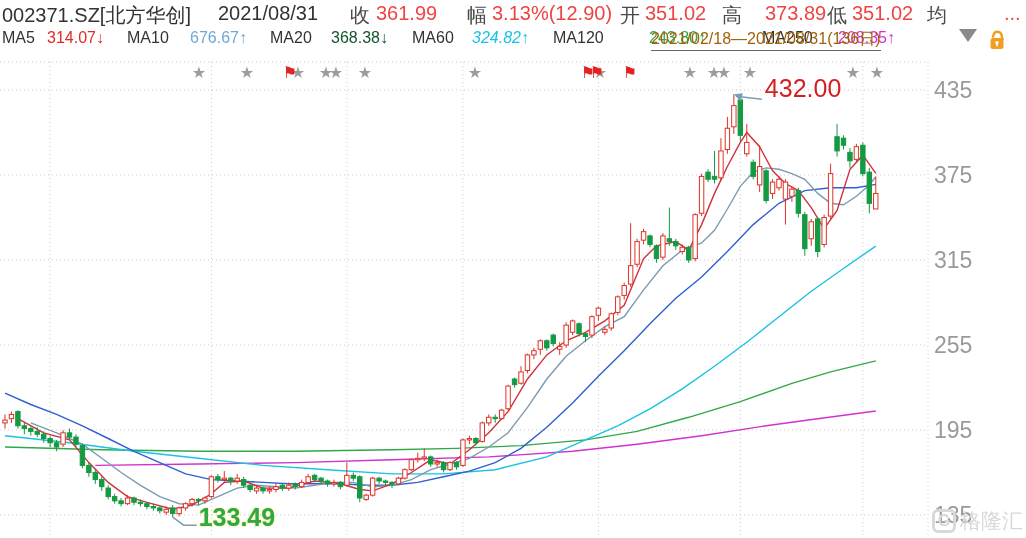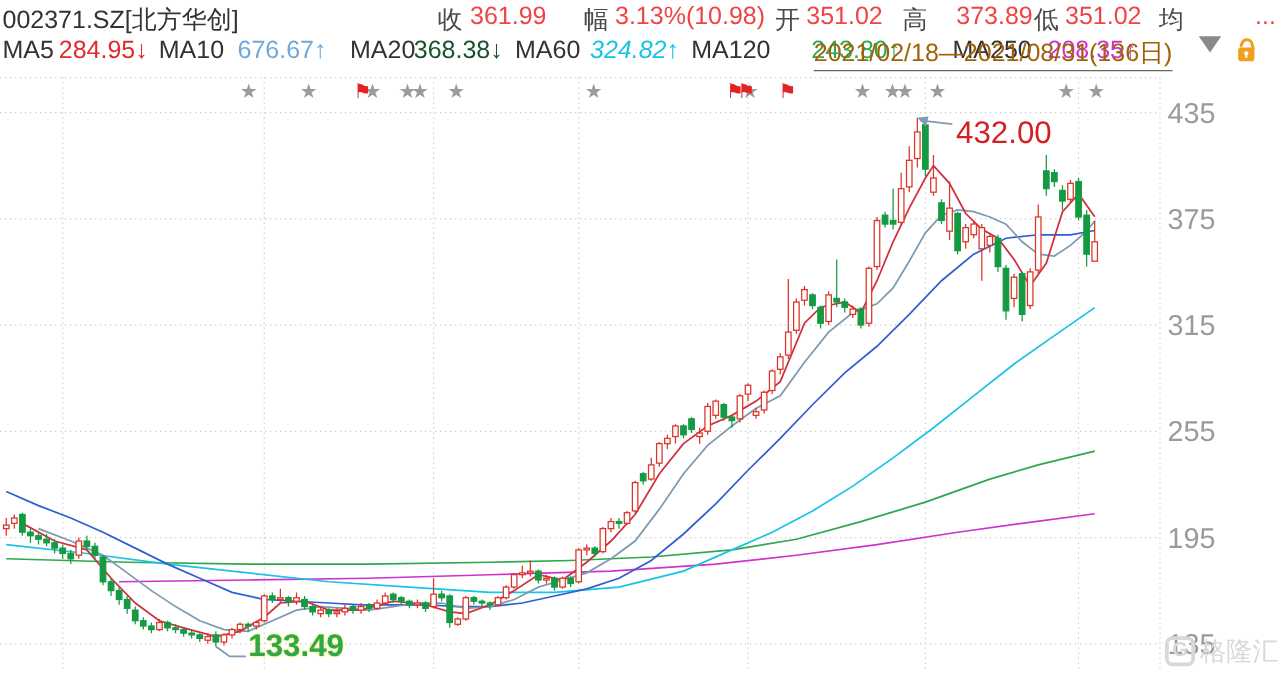--- a/index.html
+++ b/index.html
@@ -2,21 +2,21 @@
 <html><head>
 <meta charset="utf-8">
 <style>
   * { margin:0; padding:0; box-sizing:border-box; }
   html,body { width:1026px; height:538px; overflow:hidden; background:#ffffff;
     font-family:"Liberation Sans", sans-serif; }
   #app { position:relative; width:1026px; height:538px; background:#fff; }
 
   
   .hdr-row1 { position:absolute; left:0; top:2px; width:842px; height:26px; font-size:20px; }
-  .hdr-row2 { position:absolute; left:0; top:29px; width:946px; height:26px; font-size:20px; }
+  .hdr-row2 { position:absolute; left:0; top:29px; width:946px; height:26px; font-size:16px; }
   .hdr-row1 span, .hdr-row2 span { position:absolute; top:0; white-space:nowrap; }
   .lbl { color:#4a4a4a; }
   .ttl { color:#333; }
   .red { color:#ef4444; }
   .v-ma5 { color:#e02b2b; } .v-ma10 { color:#6fa8d8; } .v-ma20 { color:#14532d; }
   .v-ma60 { color:#19c3e3;font-style:italic; } .v-ma120 { color:#2fa84c; } .v-ma250 { color:#d032d0;padding-left:11px; }
   .range { position:absolute; left:651px; top:0; color:#a16207;
     border-bottom:1px solid #666; z-index:3; cursor:pointer; }
   .dd-arrow { position:absolute; left:959px; top:7px; width:0; height:0;
     border-left:9px solid transparent; border-right:9px solid transparent;
@@ -38,40 +38,41 @@
     font-size:16px; font-weight:bold; color:#d8d8d8; display:flex;
     align-items:center; justify-content:center; }
 </style>
 </head>
 <body>
 
 <div id="app">
 
   <div class="hdr-row1">
     <span class="ttl" style="left:2px">002371.SZ[北方华创]</span>
+    <span class="ttl" style="left:218px">2021/08/31</span>
     <span class="lbl" style="left:350px">收</span>
     <span class="red" style="left:376px">361.99</span>
     <span class="lbl" style="left:467px">幅</span>
-    <span class="red" style="left:492px">3.13%(10.98)</span>
+    <span class="red" style="left:492px">3.13%(12.90)</span>
     <span class="lbl" style="left:620px">开</span>
     <span class="red" style="left:645px">351.02</span>
     <span class="lbl" style="left:722px">高</span>
     <span class="red" style="left:765px">373.89</span>
     <span class="lbl" style="left:827px">低</span>
     <span class="red" style="left:852px">351.02</span>
     <span class="lbl" style="left:927px">均</span>
     <span class="red" style="left:1004px">...</span>
   </div>
 
   <div class="hdr-row2">
     <span class="ttl" style="left:2px">MA5</span>
-    <span class="v-ma5" style="left:47px">284.95↓</span>
+    <span class="v-ma5" style="left:47px">314.07↓</span>
     <span class="ttl" style="left:127px">MA10</span>
     <span class="v-ma10" style="left:190px">676.67↑</span>
-    <span class="ttl" style="left:280px">MA20</span>
+    <span class="ttl" style="left:270px">MA20</span>
     <span class="v-ma20" style="left:331px">368.38↓</span>
     <span class="ttl" style="left:412px">MA60</span>
     <span class="v-ma60" style="left:472px">324.82↑</span>
     <span class="ttl" style="left:553px">MA120</span>
     <span class="v-ma120" style="left:649px">243.80↑</span>
     <span class="ttl" style="left:762px">MA250</span>
     <span class="v-ma250" style="left:827px">208.35↑</span>
     <span class="range">2021/02/18—2021/08/31(136日)</span>
     <span class="dd-arrow"></span>
     <span class="lock">
@@ -400,21 +401,21 @@
         <text x="853" y="78" font-size="16" fill="#9c9c9c" text-anchor="middle">★</text>
         <text x="877" y="78" font-size="16" fill="#9c9c9c" text-anchor="middle">★</text>
         <text x="290" y="78" font-size="16" fill="#e42222" text-anchor="middle">⚑</text>
         <text x="588" y="78" font-size="16" fill="#e42222" text-anchor="middle">⚑</text>
         <text x="597" y="78" font-size="16" fill="#e42222" text-anchor="middle">⚑</text>
         <text x="630" y="78" font-size="16" fill="#e42222" text-anchor="middle">⚑</text>
         <line x1="735.85" y1="96.25" x2="761.85" y2="99.25" stroke="#7f9bb4" stroke-width="1.5"></line>
         <polygon points="733.85,94.25 742.85,93.25 740.85,101.25" fill="#7f9bb4"></polygon>
         <polyline points="172.70000000000002,517.1391666666666 183.70000000000002,525.1391666666666 196.70000000000002,525.1391666666666" fill="none" stroke="#7f9bb4" stroke-width="1.5"></polyline>
       </svg>
-    <div class="anno-high" id="anno-high" style="left: 764.85px; top: 92px;">432.00</div>
+    <div class="anno-high" id="anno-high" style="left: 764.85px; top: 74px;">432.00</div>
     <div class="anno-low" id="anno-low" style="left: 198.7px; top: 503.139px;">133.49</div>
   </div>
 
   <div class="watermark">
     <span class="wm-box">G</span>
     <span>格隆汇</span>
   </div>
 
 </div>
 

